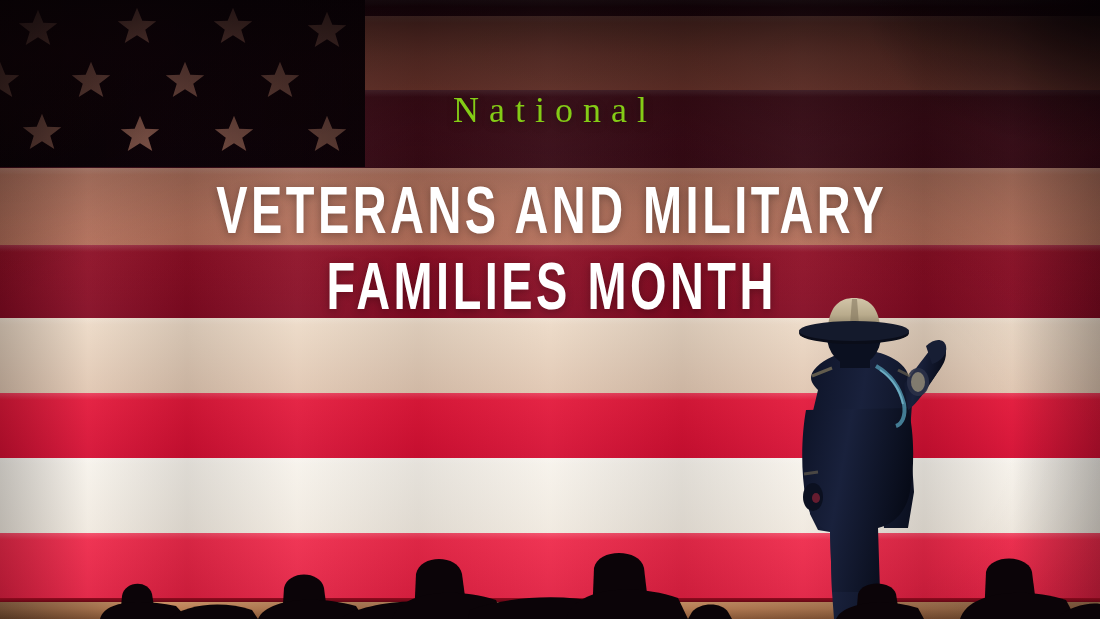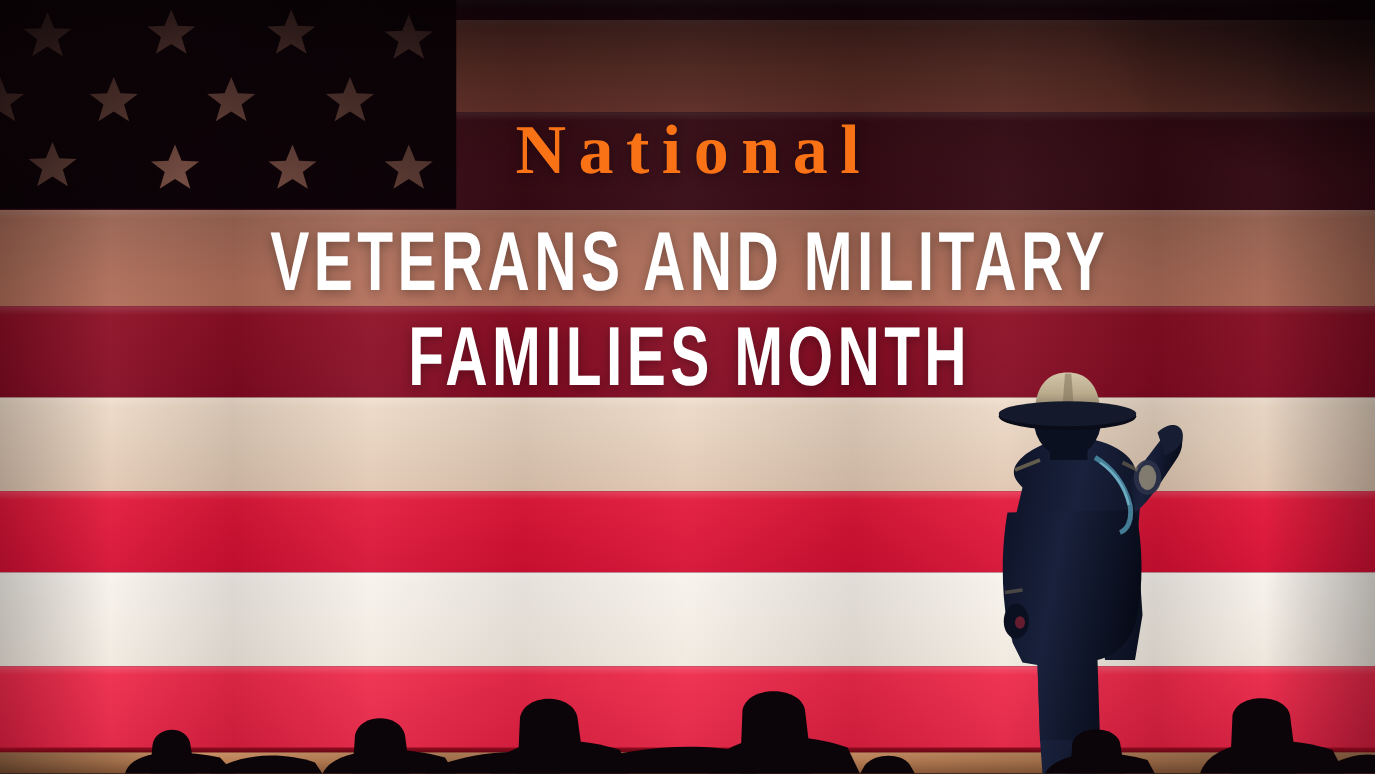--- a/index.html
+++ b/index.html
@@ -181,25 +181,25 @@
     z-index: 20;
     text-align: center;
     pointer-events: none;
   }
   .eyebrow {
     position: absolute;
     top: 92px;
     left: 0;
     width: 100%;
     font-family: "Liberation Serif", serif;
-    font-weight: 700;
-    font-size: 56px;
+    font-weight: 400;
+    font-size: 36px;
     line-height: 1;
     letter-spacing: 10px;
-    color: #f97316;
+    color: #84cc16;
     text-indent: 10px;
     text-shadow: 0 2px 9px rgba(0,0,0,.38);
   }
   .headline {
     position: absolute;
     left: 0;
     width: 100%;
     font-family: "Liberation Sans Narrow", "Liberation Sans", sans-serif;
     font-weight: 700;
     color: #ffffff;

